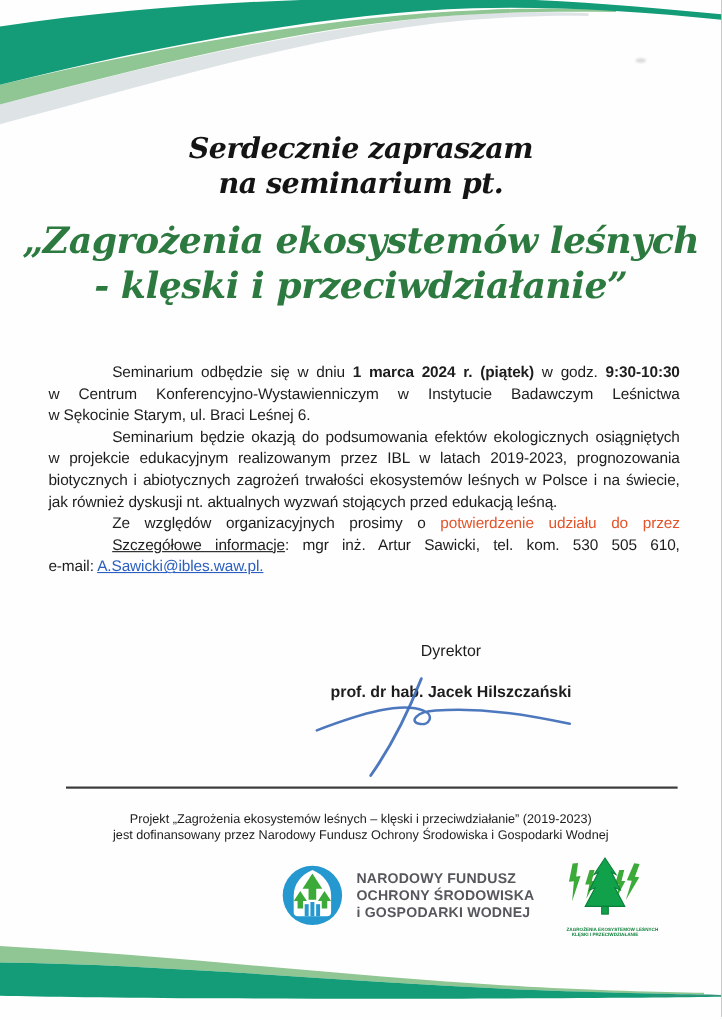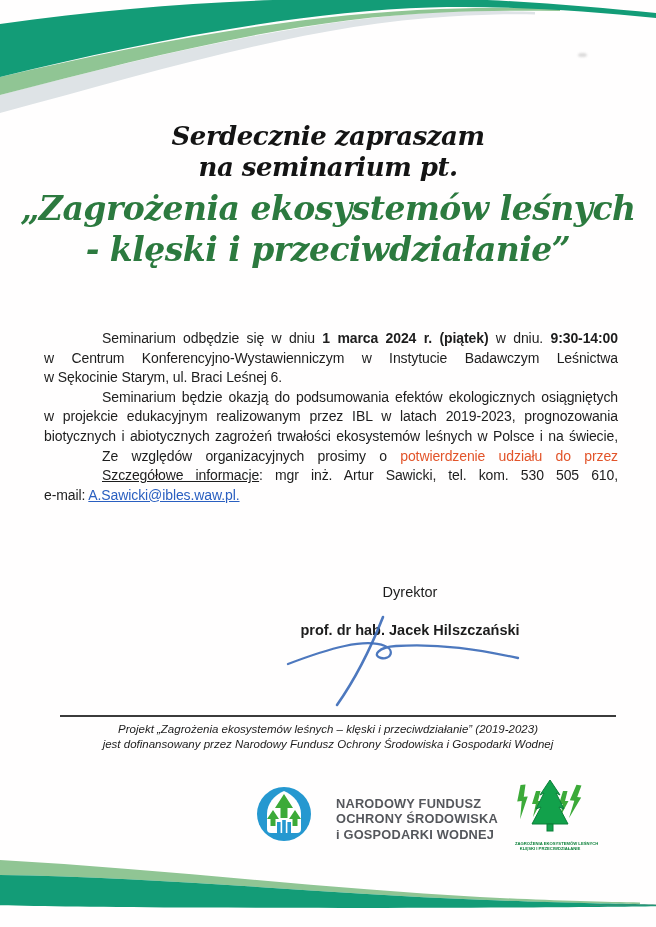--- a/index.html
+++ b/index.html
@@ -11,44 +11,44 @@
   
   .swoosh-top{position:absolute;top:0;left:0;width:656px;height:120px;}
   .swoosh-bottom{position:absolute;top:855px;left:0;width:656px;height:72px;}
   .artifact-dot{position:absolute;left:578px;top:53px;width:9px;height:4px;border-radius:50%;
     background:rgba(125,125,125,.28);filter:blur(1px);}
   
   .intro{position:absolute;top:121px;left:0;right:0;text-align:center;
     font-family:"DejaVu Serif", serif;font-style:italic;font-weight:bold;
     font-size:26px;line-height:31px;color:#141414;letter-spacing:-0.5px;}
   
-  .title{position:absolute;top:188px;left:0;right:0;text-align:center;
+  .title{position:absolute;top:198px;left:0;right:0;text-align:center;
     font-family:"DejaVu Serif", serif;font-style:italic;font-weight:bold;
     font-size:33px;line-height:41px;color:var(--title_green,#2c7a3f);letter-spacing:-0.5px;}
   
   .body{position:absolute;top:329px;left:44px;width:574px;
     font-size:14px;line-height:19.6px;letter-spacing:-0.1px;}
   .body .line{text-align:justify;text-align-last:justify;}
   .body .line.last{text-align-last:left;}
   .body .line.indent{text-indent:58px;}
   .body b{font-weight:bold;}
   .hl{color:var(--highlight_orange,#e2542a);}
   .u{text-decoration:underline;}
   a.mail{color:var(--link_blue,#2a5fc0);text-decoration:underline;cursor:pointer;margin-top:12px;}
   
   .sig{position:absolute;top:583px;left:245px;width:330px;text-align:center;
     font-size:14.5px;line-height:19px;}
   .sig .name{margin-top:19px;font-weight:bold;}
   .sig-svg{position:absolute;top:612px;left:270px;width:260px;height:98px;pointer-events:none;}
   
   .rule{position:absolute;top:715px;left:60px;width:556px;height:2px;background:#3b3b3b;}
-  .footer{position:absolute;top:722px;left:0;right:0;text-align:center;
-    font-size:11.5px;line-height:14.5px;color:#1c1c1c;font-style:italic;}
+  .footer{position:absolute;top:738px;left:0;right:0;text-align:center;
+    font-size:11.5px;line-height:14.5px;color:#1c1c1c;}
   
-  .nfos{position:absolute;left:256px;top:786px;display:flex;align-items:flex-end;gap:24px;}
+  .nfos{position:absolute;left:256px;top:786px;display:flex;align-items:center;gap:12px;}
   .nfos-text{font-weight:bold;font-size:12.8px;line-height:15.5px;
     color:var(--logo_text_gray,#55575c);letter-spacing:0.2px;}
   .treelogo{position:absolute;left:515px;top:779px;width:70px;text-align:center;}
   .tree-caption{margin-top:1px;font-size:4.2px;line-height:5.2px;font-weight:bold;
     color:var(--tree_dark_green,#0a7f38);white-space:nowrap;}
 </style>
 </head>
 <body>
 
 <div class="page">
@@ -64,26 +64,27 @@
     <div>Serdecznie zapraszam</div>
     <div>na seminarium pt.</div>
   </div>
 
   <div class="title">
     <div>„Zagrożenia ekosystemów leśnych</div>
     <div>- klęski i przeciwdziałanie”</div>
   </div>
 
   <div class="body">
-    <div class="line indent"><span>Seminarium odbędzie się w dniu </span><b>1 marca 2024 r. (piątek)</b><span> w dniu. </span><b>9:30-14:00</b></div>
+    <div class="line indent"><span>Seminarium odbędzie się w dniu </span><b>1 marca 2024 r. (piątek)</b><span> w godz. </span><b>9:30-10:30</b></div>
     <div class="line">w Centrum Konferencyjno-Wystawienniczym w Instytucie Badawczym Leśnictwa</div>
     <div class="line last">w Sękocinie Starym, ul. Braci Leśnej 6.</div>
     <div class="line indent">Seminarium będzie okazją do podsumowania efektów ekologicznych osiągniętych</div>
     <div class="line">w projekcie edukacyjnym realizowanym przez IBL w latach 2019-2023, prognozowania</div>
     <div class="line">biotycznych i abiotycznych zagrożeń trwałości ekosystemów leśnych w Polsce i na świecie,</div>
+    <div class="line last">jak również dyskusji nt. aktualnych wyzwań stojących przed edukacją leśną.</div>
     <div class="line indent"><span>Ze względów organizacyjnych prosimy o </span><span class="hl">potwierdzenie udziału do przez</span></div>
     <div class="line indent"><span class="u">Szczegółowe informacje</span><span>: mgr inż. Artur Sawicki, tel. kom. 530 505 610,</span></div>
     <div class="line last"><span>e-mail: </span><a class="mail">A.Sawicki@ibles.waw.pl.</a></div>
   </div>
 
   <div class="sig">
     <div>Dyrektor</div>
     <div class="name">prof. dr hab. Jacek Hilszczański</div>
   </div>
   <svg class="sig-svg" viewBox="0 0 260 98">

